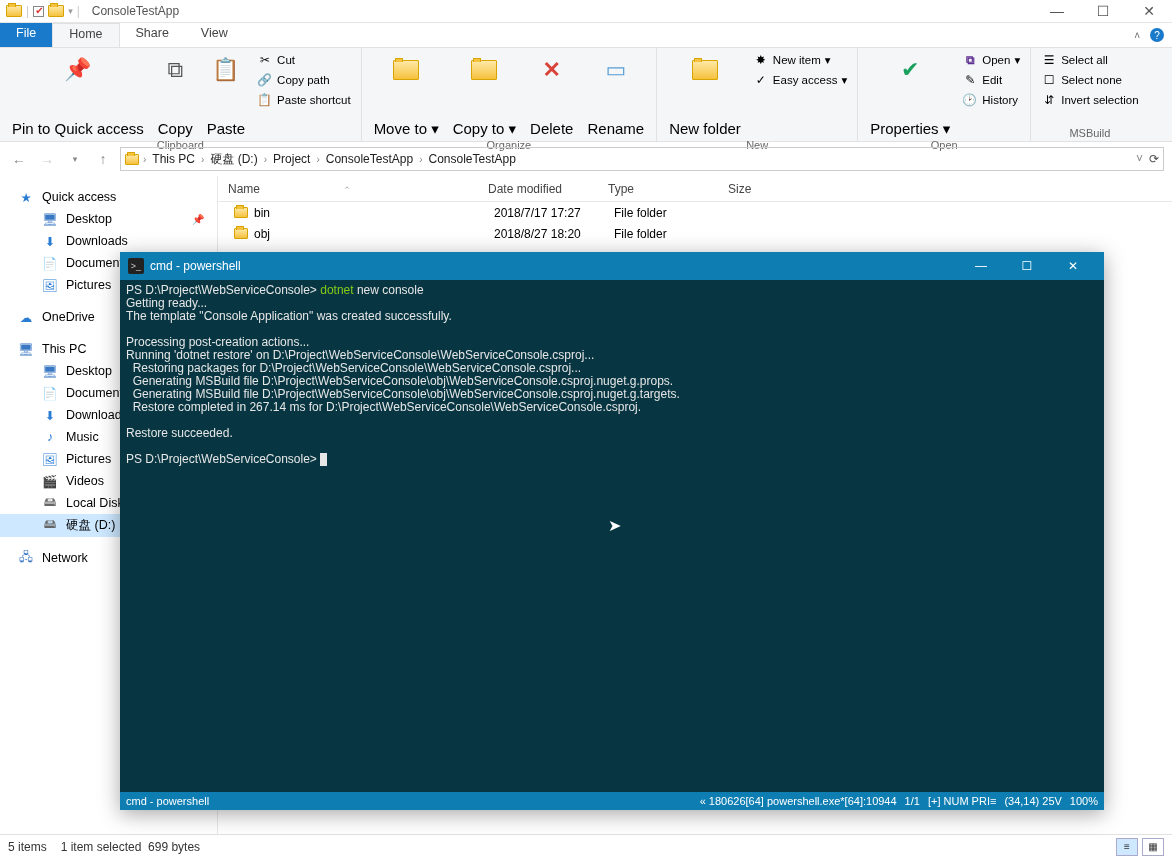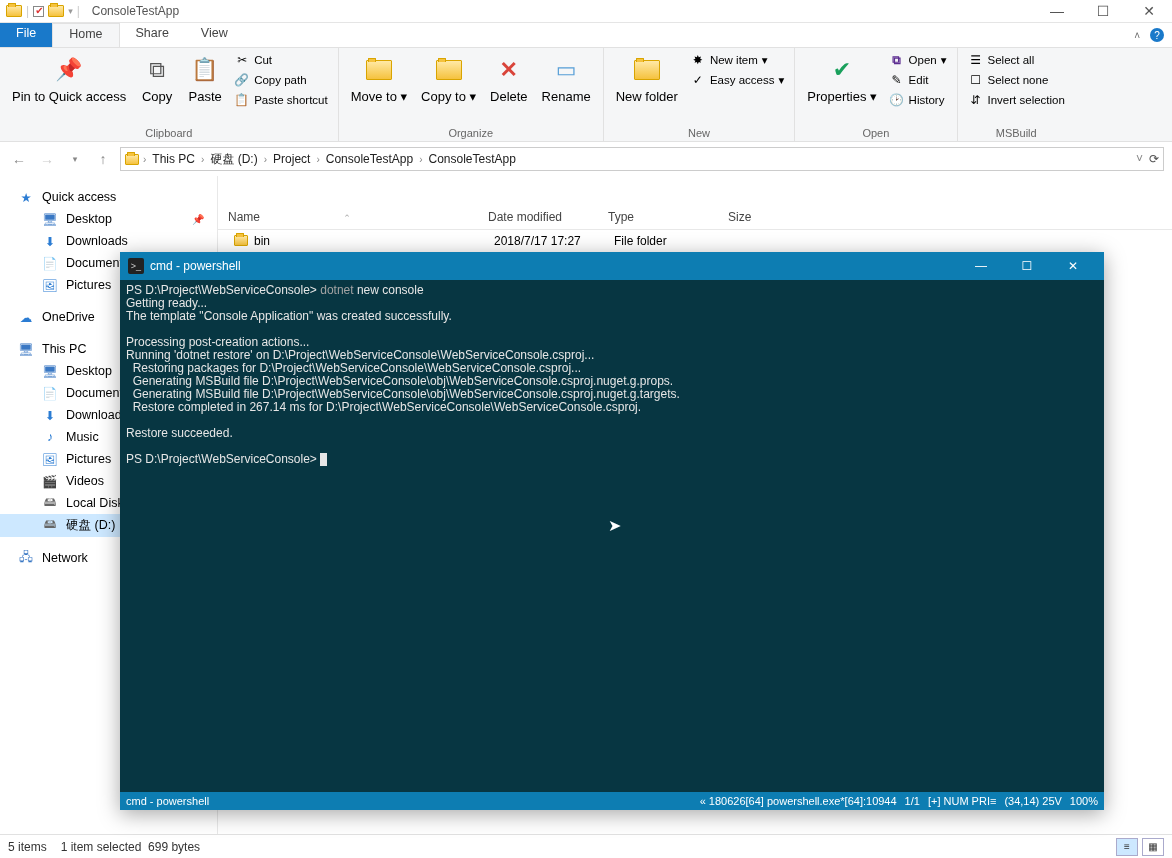--- a/index.html
+++ b/index.html
@@ -23,21 +23,21 @@
 .caret-down { font-size:10px; color:#666; }
 .help-circle { width:14px; height:14px; border-radius:50%; background:#1979ca; color:#fff; font-size:10px; display:flex; align-items:center; justify-content:center; }
 
 
 .ribbon { height: 94px; background:#f5f6f7; border-bottom:1px solid #e1e1e1; display:flex; }
 .rgroup { border-right:1px solid #e1e1e1; display:flex; flex-direction:column; padding:2px 6px 0; }
 .rgroup .items { flex:1; display:flex; align-items:flex-start; gap:2px; }
 .rgroup .label { text-align:center; font-size:11px; color:#666; padding-bottom:2px; }
 .big-btn { display:flex; flex-direction:column; align-items:center; justify-content:flex-start; padding:4px 6px; min-width:46px; }
 .big-btn .ico { width:32px; height:32px; margin-bottom:4px; display:flex; align-items:center; justify-content:center; font-size:22px; }
-.big-btn .txt { font-size:13px; text-align:right; line-height:13px; }
+.big-btn .txt { font-size:15px; text-align:right; line-height:13px;margin-top:32px; }
 .small-row { display:flex; align-items:center; gap:4px; padding:2px 4px; font-size:11.5px; }
 .small-row .sico { width:16px; height:16px; display:flex; align-items:center; justify-content:center; font-size:12px; }
 .vstack { display:flex; flex-direction:column; }
 .pin-ico { color:#888; }
 .copy-ico { color:#555; }
 .delete-x { color:#d9443a; font-weight:bold; font-size:26px; }
 .vs-open { color:#5c2d91; font-weight:bold; }
 .checkmark { color:#19a05c; }
 
 
@@ -57,21 +57,21 @@
 .tree-item .ticon { width:16px; height:16px; display:flex; align-items:center; justify-content:center; }
 .tree-item.indent { padding-left:42px; }
 .tree-item.selected { background:#cde8ff; }
 .tree-header { font-weight:normal; padding-left:18px; }
 .star-ico { color:#2b7cd3; }
 .pc-ico { color:#3a78c4; }
 .drive-ico { color:#666; }
 .pin-small { color:#999; font-size:10px; margin-left:auto; padding-right:12px; }
 
 .filelist { flex:1; display:flex; flex-direction:column; }
-.cols { height:26px; display:flex; align-items:center; border-bottom:1px solid #e8e8e8; color:#444;margin-top:28px; }
+.cols { height:26px; display:flex; align-items:center; border-bottom:1px solid #e8e8e8; color:#444; }
 .col { padding:0 10px; font-size:12px; }
 .col.name { width:260px; }
 .col.date { width:120px; }
 .col.type { width:120px; }
 .col.size { width:80px; }
 .files { }
 .file-row { height:21px; display:flex; align-items:center; padding-left:6px; }
 .file-row .cell { padding:0 10px; font-size:12px; }
 .file-row .cell.name { width:260px; display:flex; align-items:center; gap:6px; }
 
@@ -82,21 +82,21 @@
 .view-btn.active { background:#cde8ff; }
 
 
 .console { position:absolute; left:120px; top:252px; width:984px; height:558px; background:#073642; box-shadow:0 4px 20px rgba(0,0,0,0.35); display:flex; flex-direction:column; }
 .con-title { height:28px; background:#0d7db2; color:#fff; display:flex; align-items:center; padding:0 8px; font-size:12px; }
 .con-title .ico { width:16px; height:16px; background:#222; border-radius:2px; margin-right:6px; display:flex; align-items:center; justify-content:center; font-size:9px; color:#ccc; }
 .con-title .btns { margin-left:auto; display:flex; }
 .con-title .cbtn { width:46px; height:28px; display:flex; align-items:center; justify-content:center; color:#fff; font-size:12px; }
 .con-body { flex:1; padding:4px 6px; font-family:Consolas,monospace; font-size:12px; line-height:13px; color:#e6e6e6; white-space:pre; overflow:hidden; }
 .con-body .prompt { color:#e6e6e6; }
-.con-body .cmd { color:#a3a3a3; }
+.con-body .cmd { color:#84cc16; }
 .cursor { display:inline-block; width:7px; height:13px; background:#e6e6e6; vertical-align:text-bottom; }
 .con-status { height:18px; background:#0d7db2; color:#fff; display:flex; align-items:center; font-family:Consolas,monospace; font-size:11px; padding:0 6px; gap:8px; }
 .con-status .spacer { flex:1; }
 
 
 .mouse-cursor { position:absolute; left:608px; top:516px; font-size:16px; color:#fff; }
 
 .chk { width:11px; height:11px; border:1px solid #888; display:inline-block; }
 .qat-sep { color:#ccc; }
 </style>

